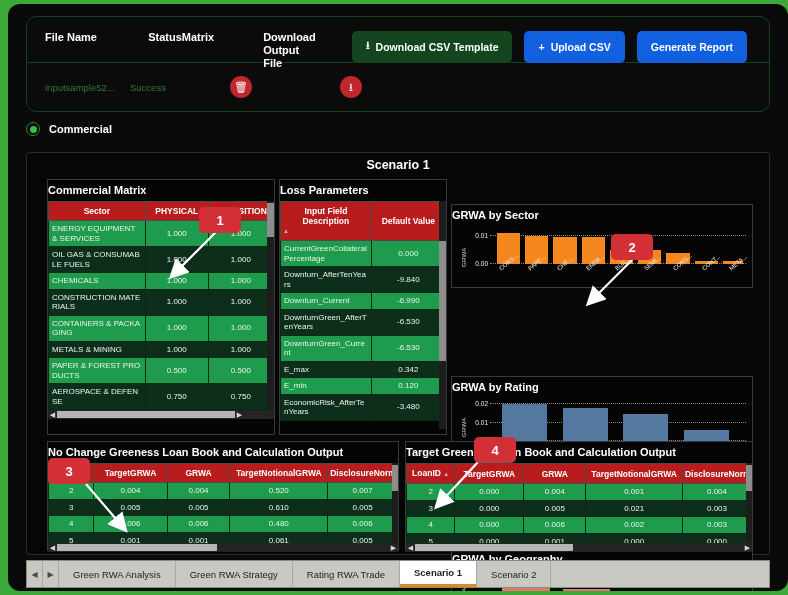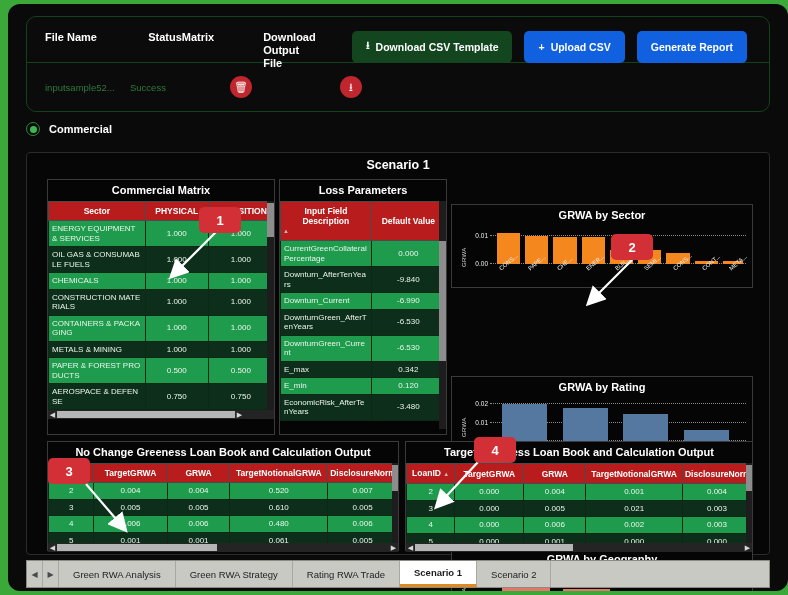--- a/index.html
+++ b/index.html
@@ -59,21 +59,21 @@
   .radio-label{ font-size:11px; font-weight:bold; color:#ffffff;}
 
   
   .scenario{
     position:absolute; left:18px; top:148px; width:744px; height:403px;
     border:1px solid #2b2b2b; background:#060606; border-radius:4px;
   }
   .scenario-title{ text-align:center; font-size:12.5px; font-weight:bold; color:#ffffff; padding:5px 0 6px;}
 
   .card{ border:1px solid #3a3a3a; background:#050505; position:absolute;}
-  .card-title{ text-align:center; font-weight:bold; color:#fff; font-size:11px; padding:4px 0 5px;}
+  .card-title{ text-align:left; font-weight:bold; color:#fff; font-size:11px; padding:4px 0 5px;}
 
   
   .tbl{ width:100%; border-collapse:collapse; table-layout:fixed; }
   .tbl th{
     background:#b91c1c; color:#fff; font-size:8.5px; font-weight:bold;
     border:1px solid #4a4a4a; padding:4px 2px; text-align:center; line-height:10px;
   }
   .tbl td{
     font-size:8px; color:#e8f5e9; border:1px solid #0b2a14; padding:3px 3px;
     text-align:center; line-height:9.5px; word-break:break-all;

